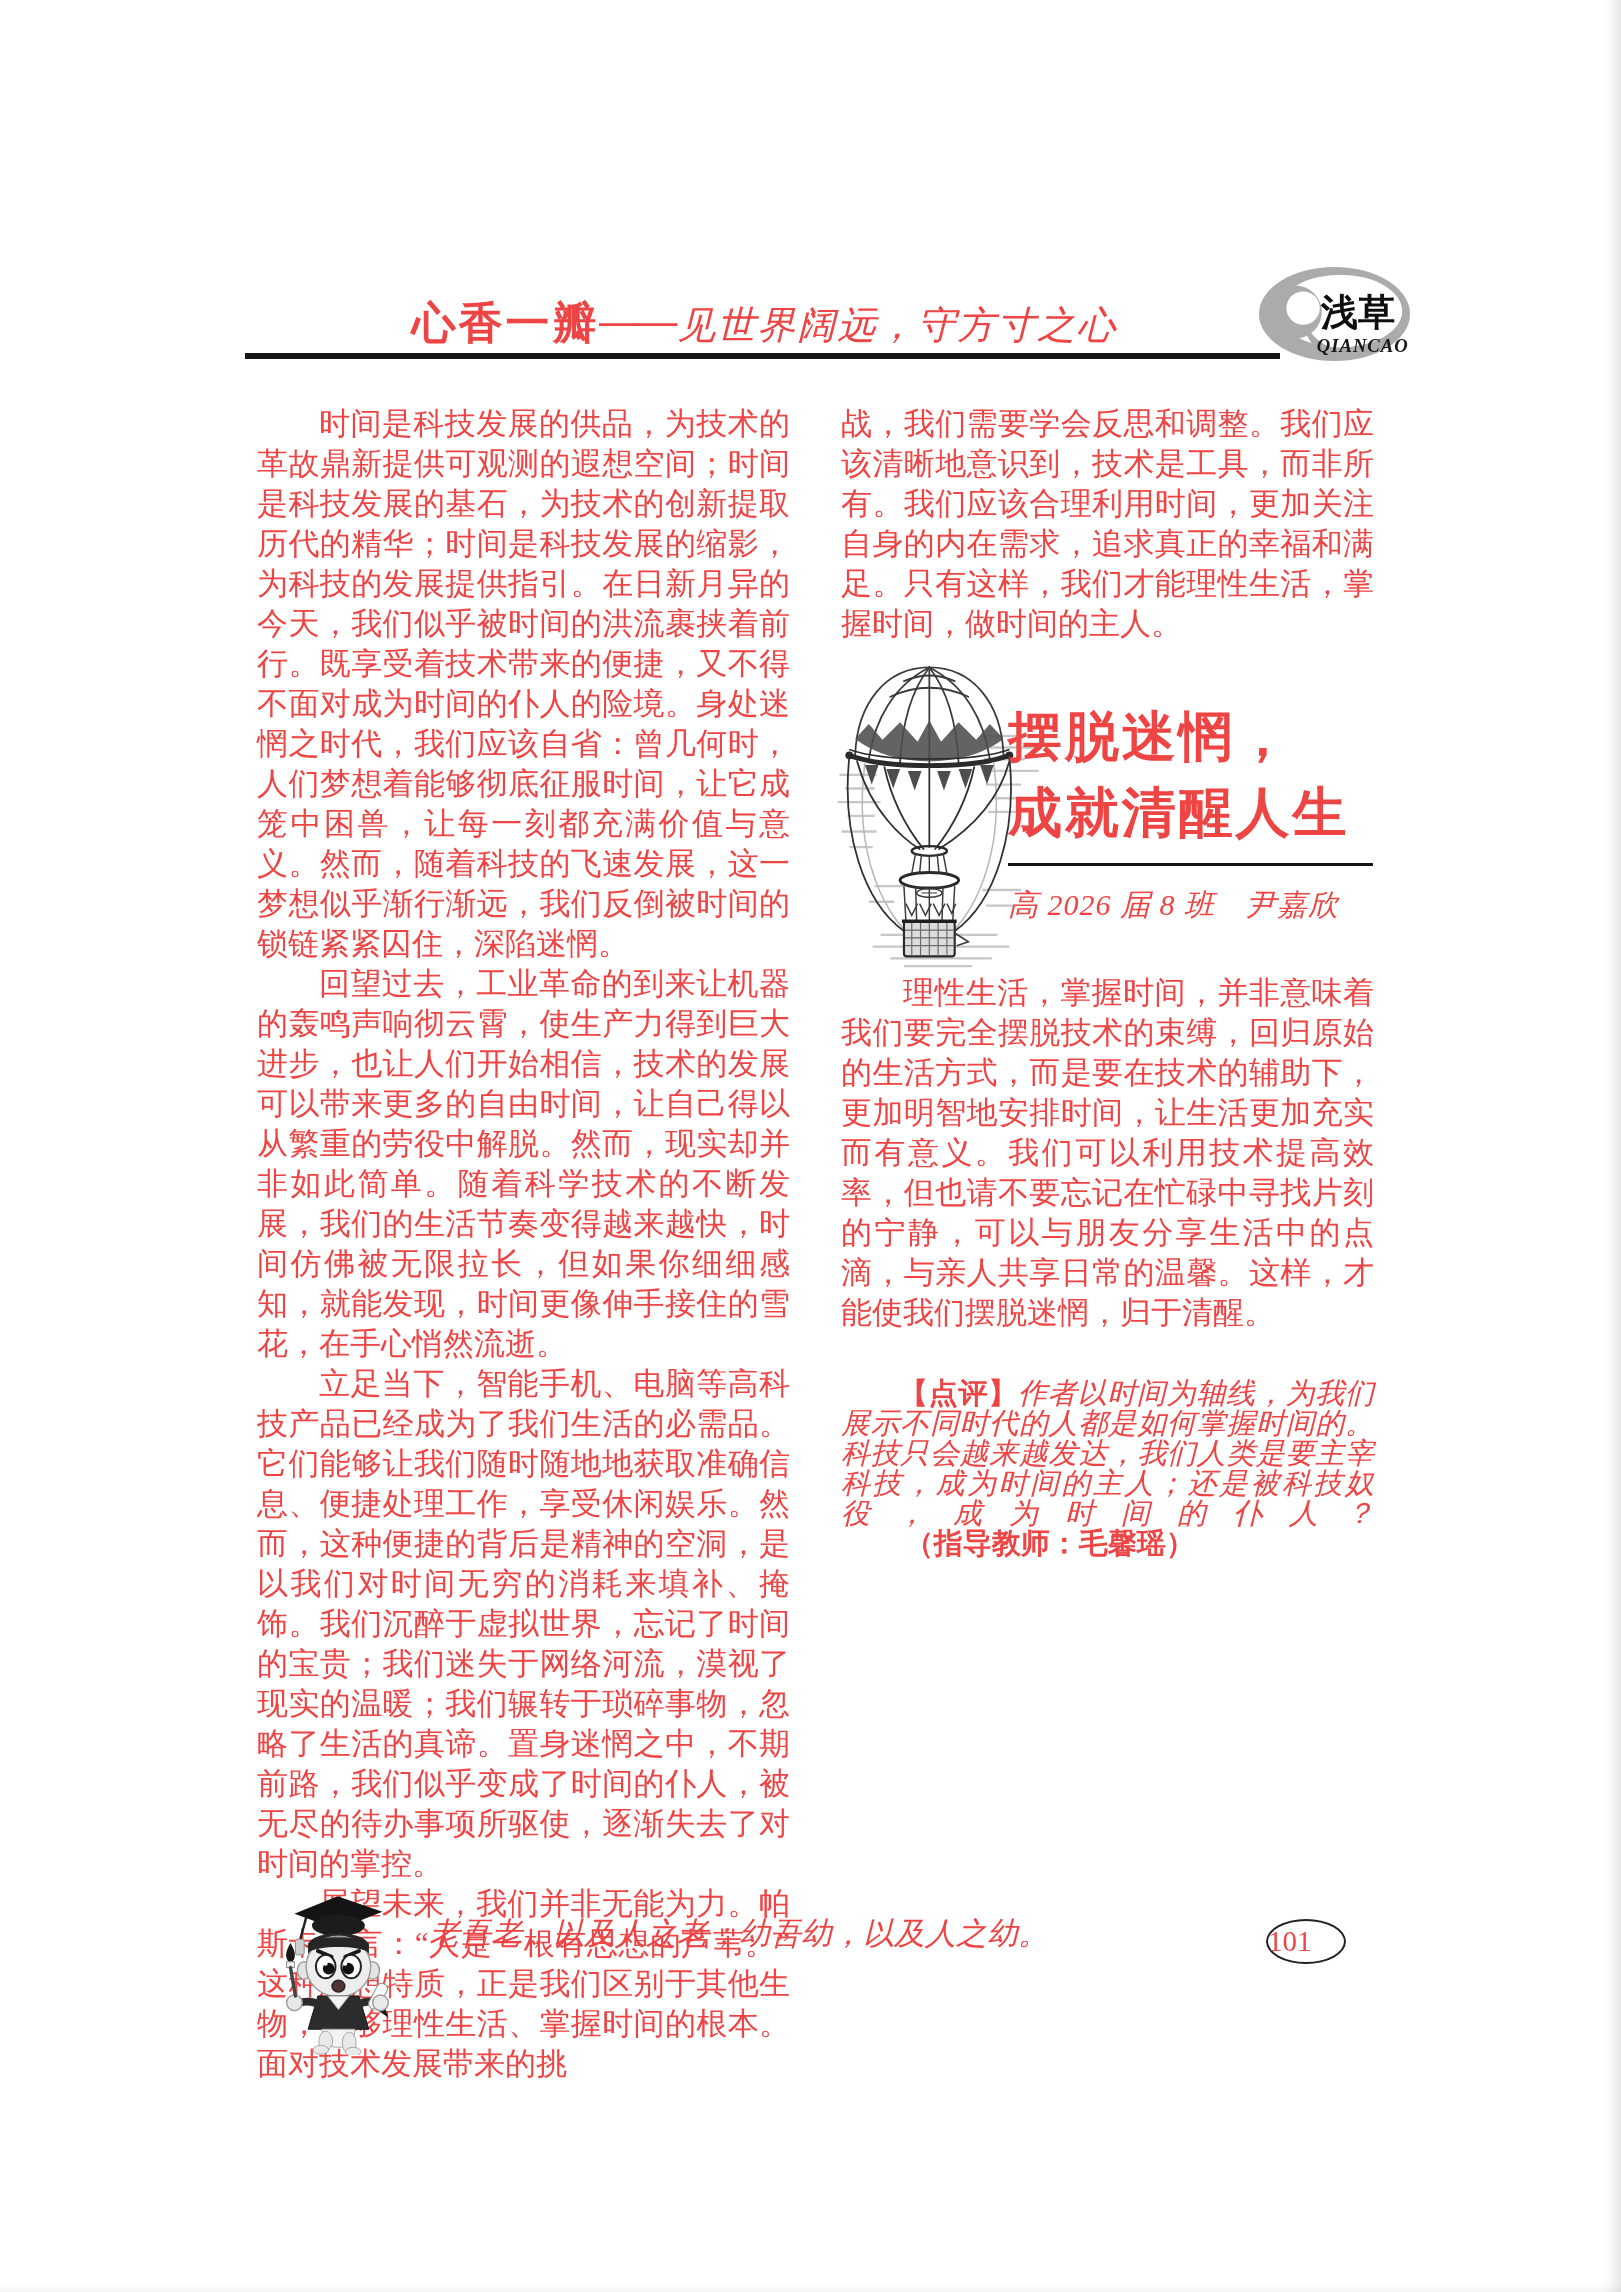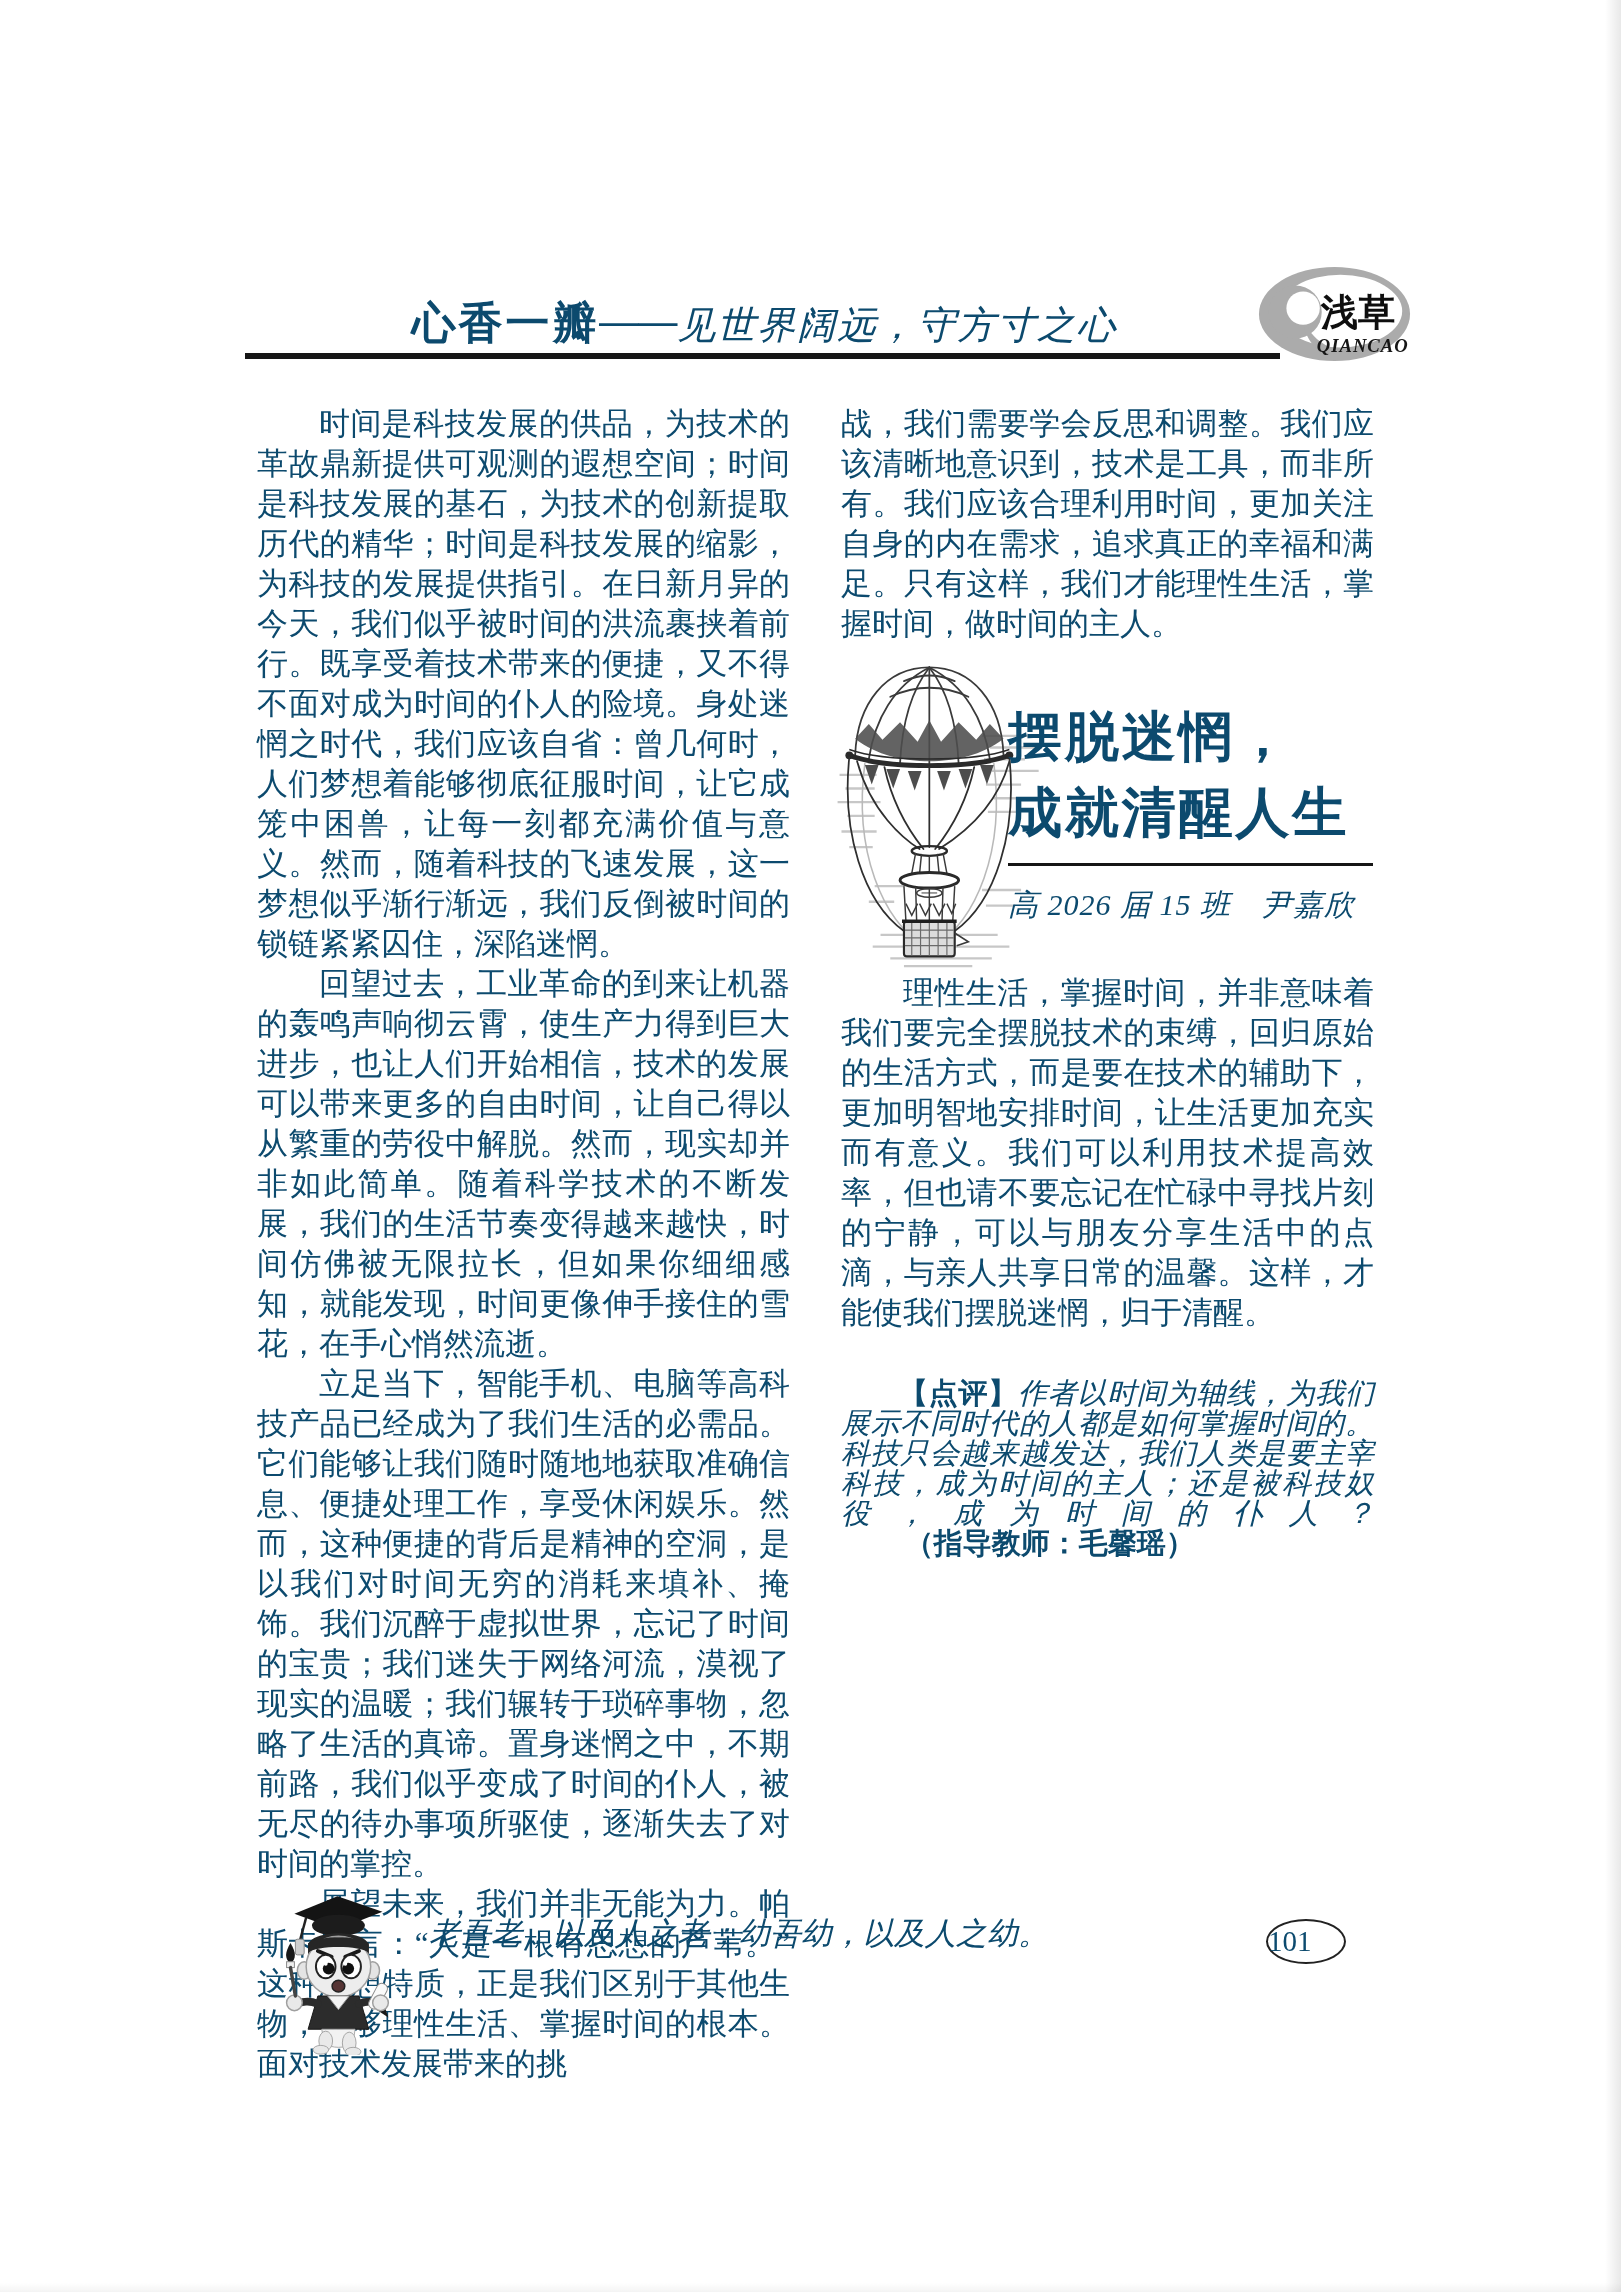--- a/index.html
+++ b/index.html
@@ -1,18 +1,18 @@
 <!DOCTYPE html>
 <html lang="zh"><head>
 <meta charset="utf-8">
 <style>
   html,body{margin:0;padding:0;background:#ffffff;}
   .page{
     position:relative;width:1621px;height:2293px;background:#ffffff;
-    color:#0c4a6e;font-family:"Liberation Serif","DejaVu Serif",serif;
+    color:#ef4444;font-family:"Liberation Serif","DejaVu Serif",serif;
     overflow:hidden;margin:0 auto;
   }
   
   .header-title{
     position:absolute;left:245px;top:292px;width:1039px;height:61px;
     text-align:center;white-space:nowrap;line-height:57px;
   }
   .section-title{font-size:44px;font-weight:900;letter-spacing:2.9px;}
   .section-dash{font-size:39px;font-weight:600;vertical-align:3.9px;}
   .section-subtitle{font-size:38px;font-weight:500;font-style:italic;letter-spacing:2px;}
@@ -155,21 +155,21 @@
           <path d="M71 291h50M71 299h50M71 307h50"></path>
         </g>
         <path d="M68 282 h56" stroke="#1e1e1e" stroke-width="3.5"></path>
         <path d="M122 294 l14 9 l-12 4" fill="none" stroke="#3a3a3a" stroke-width="1.6"></path>
       </svg>
 
       <div class="title-block">
         <div class="essay-title">摆脱迷惘，</div>
         <div class="essay-title">成就清醒人生</div>
         <div class="title-rule"></div>
-        <div class="byline">高 2026 届 15 班　尹嘉欣</div>
+        <div class="byline">高 2026 届 8 班　尹嘉欣</div>
       </div>
     </div>
 
     <p>理性生活，掌握时间，并非意味着我们要完全摆脱技术的束缚，回归原始的生活方式，而是要在技术的辅助下，更加明智地安排时间，让生活更加充实而有意义。我们可以利用技术提高效率，但也请不要忘记在忙碌中寻找片刻的宁静，可以与朋友分享生活中的点滴，与亲人共享日常的温馨。这样，才能使我们摆脱迷惘，归于清醒。</p>
 
     <p class="comment"><span class="comment-label">【点评】</span><span class="comment-text">作者以时间为轴线，为我们展示不同时代的人都是如何掌握时间的。科技只会越来越发达，我们人类是要主宰科技，成为时间的主人；还是被科技奴役，成为时间的仆人？</span><span class="comment-credit">（指导教师：毛馨瑶）</span></p>
   </div>
 
   <svg class="mascot" viewBox="0 0 140 170" aria-hidden="true">
     <path d="M40 30 L34 52" stroke="#222222" stroke-width="2.5" fill="none"></path>

